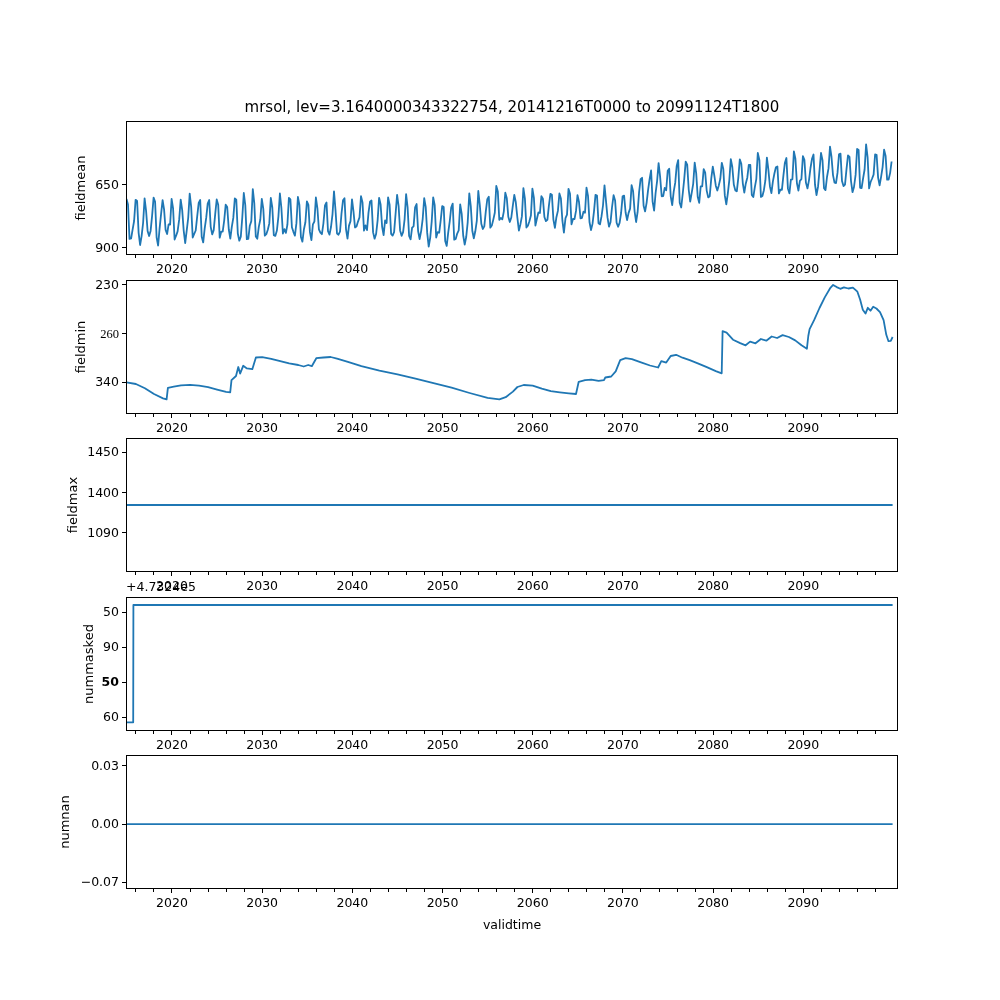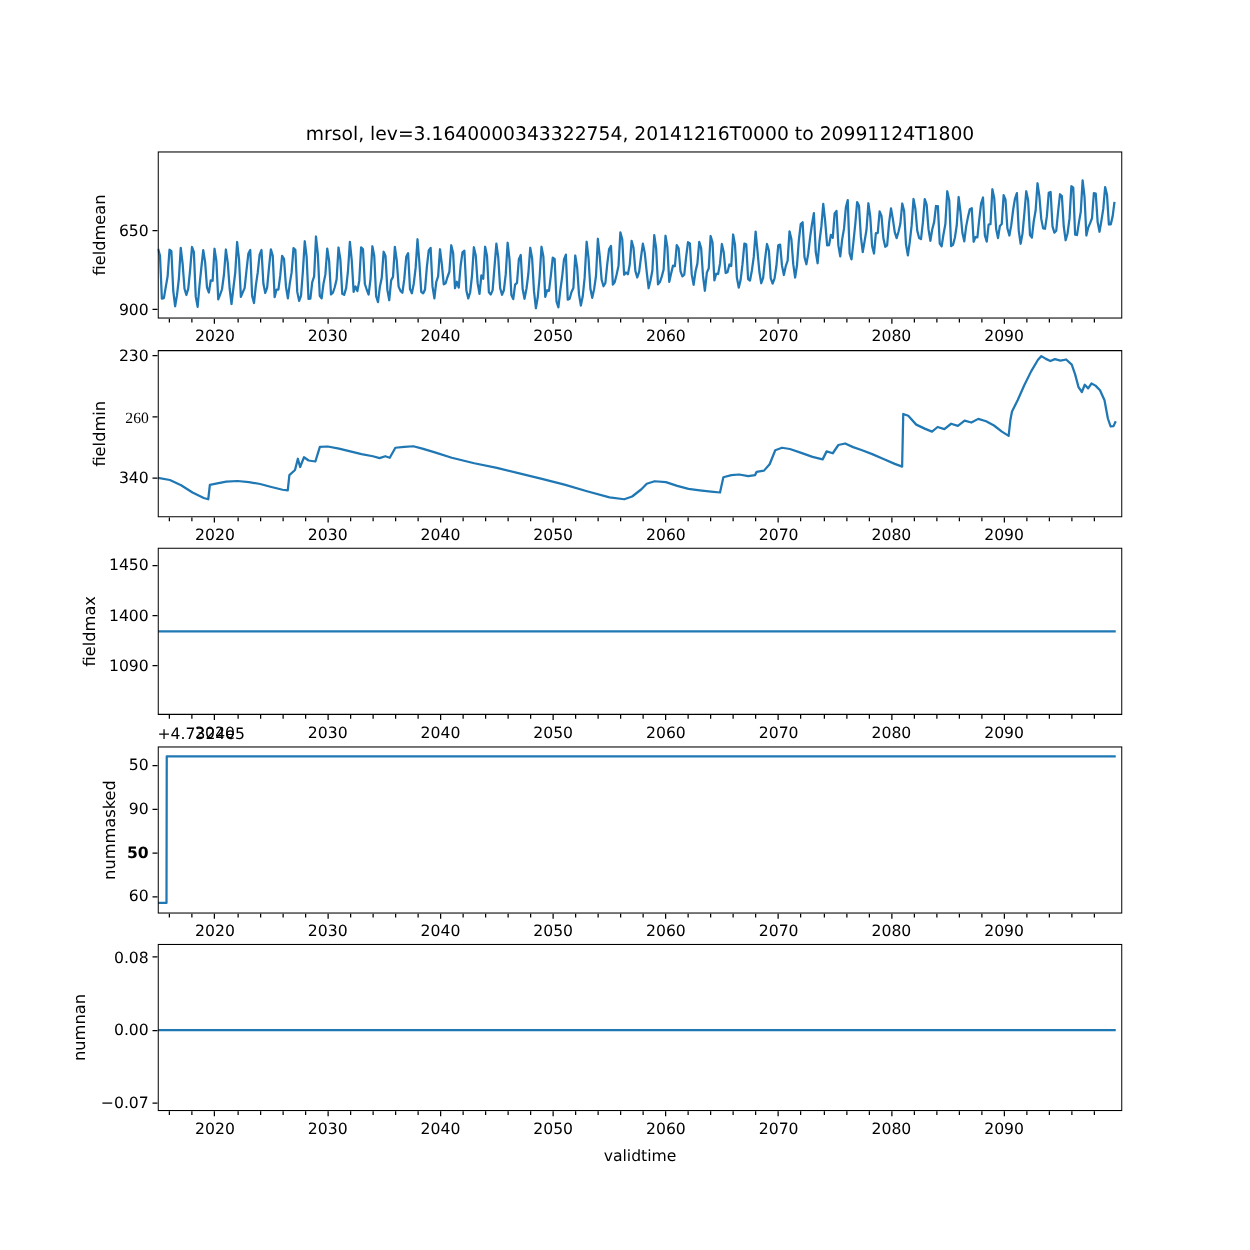--- a/index.html
+++ b/index.html
@@ -280,21 +280,21 @@
         <svg width="772" height="134">
           <polyline points="0.5,69.1 766.6,69.1" fill="none" stroke="#1f77b4" stroke-width="1.8" stroke-linejoin="round"></polyline>
           <rect x="0.5" y="0.5" width="771" height="133" fill="none" stroke="#000000"></rect>
         </svg>
       </div>
       <div class="tickmark" style="left: 122px; top: 881.858px; width: 4px; height: 1px;"></div>
       <div class="ytick-label" style="left: 59px; top: 874.358px; width: 60px;">−0.07</div>
       <div class="tickmark" style="left: 122px; top: 823.597px; width: 4px; height: 1px;"></div>
       <div class="ytick-label" style="left: 59px; top: 816.097px; width: 60px;">0.00</div>
       <div class="tickmark" style="left: 122px; top: 765.337px; width: 4px; height: 1px;"></div>
-      <div class="ytick-label" style="left: 59px; top: 757.837px; width: 60px;">0.08</div>
+      <div class="ytick-label" style="left: 59px; top: 757.837px; width: 60px;">0.03</div>
       <div class="tickmark" style="left: 171.495px; top: 889px; width: 1px; height: 4px;"></div>
       <div class="xtick-label" style="left: 143.995px; top: 895px;">2020</div>
       <div class="tickmark" style="left: 261.682px; top: 889px; width: 1px; height: 4px;"></div>
       <div class="xtick-label" style="left: 234.182px; top: 895px;">2030</div>
       <div class="tickmark" style="left: 351.869px; top: 889px; width: 1px; height: 4px;"></div>
       <div class="xtick-label" style="left: 324.369px; top: 895px;">2040</div>
       <div class="tickmark" style="left: 442.056px; top: 889px; width: 1px; height: 4px;"></div>
       <div class="xtick-label" style="left: 414.556px; top: 895px;">2050</div>
       <div class="tickmark" style="left: 532.243px; top: 889px; width: 1px; height: 4px;"></div>
       <div class="xtick-label" style="left: 504.743px; top: 895px;">2060</div>

